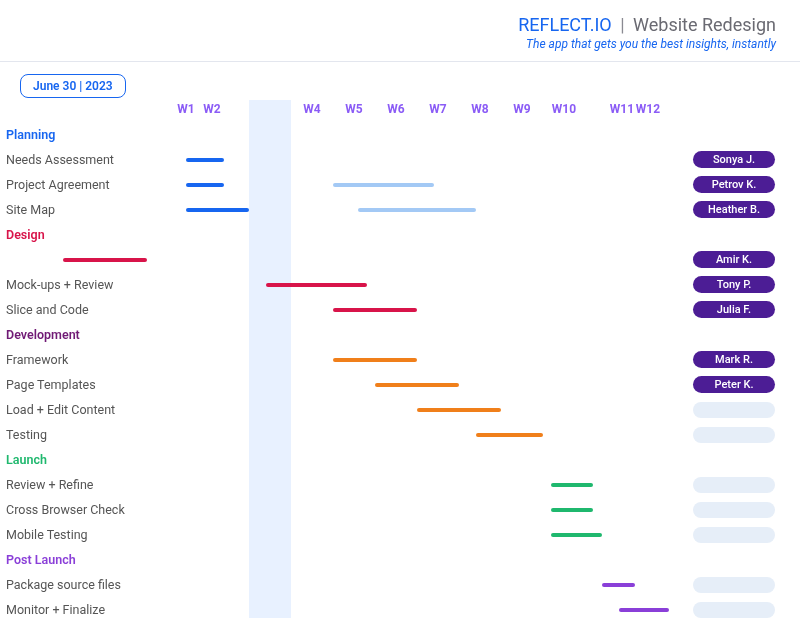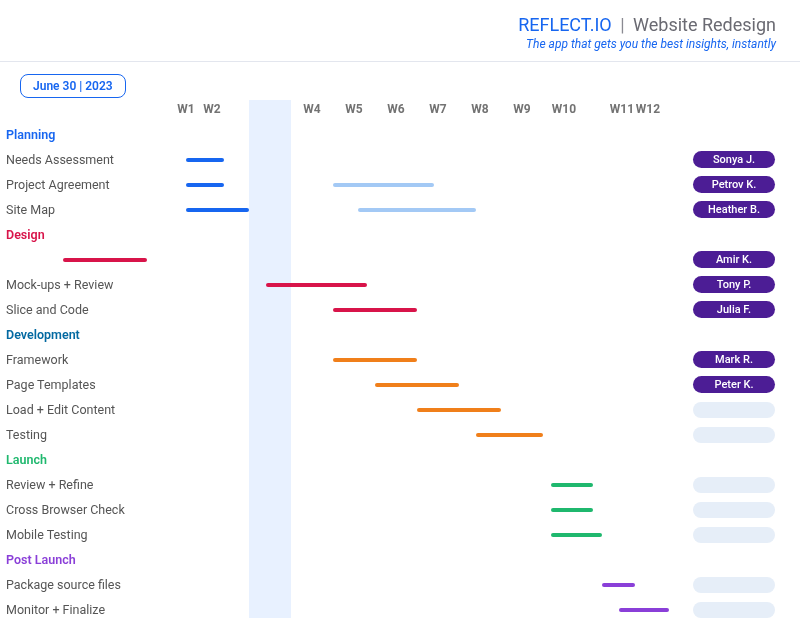--- a/index.html
+++ b/index.html
@@ -109,21 +109,21 @@
     .row-bg {
       position: absolute;
       inset: 0;
       z-index: 0;
     }
     .task-row > * {
       position: relative;
       z-index: 2;
     }
     .week-header {
-      color: #737373;
+      color: #8b5cf6;
       font-weight: 700;
       font-size: 12px;
       position: absolute;
       top: 2px;
       transform: translateX(-50%);
     }
     .bar {
       position: absolute;
       height: 4px;
       border-radius: 3px;
@@ -250,21 +250,21 @@
         <div class="label-col">Slice and Code</div>
         <div class="timeline-col">
           <div class="bar" style="left: 168px; width: 84px; background: rgb(216, 20, 74);"></div>
         </div>
         <div class="assignee-col">
           <span class="assignee-pill">Julia F.</span>
         </div>
       </div>
       <div class="gantt-row task-row">
         <div class="row-bg"></div>
-        <div class="label-col group" style="color: #0369a1;">Development</div>
+        <div class="label-col group" style="color: #701a75;">Development</div>
         <div class="timeline-col"></div>
         <div class="assignee-col"></div>
       </div>
       <div class="gantt-row task-row">
         <div class="row-bg"></div>
         <div class="label-col">Framework</div>
         <div class="timeline-col">
           <div class="bar" style="left: 168px; width: 84px; background: rgb(240, 127, 26);"></div>
         </div>
         <div class="assignee-col">

